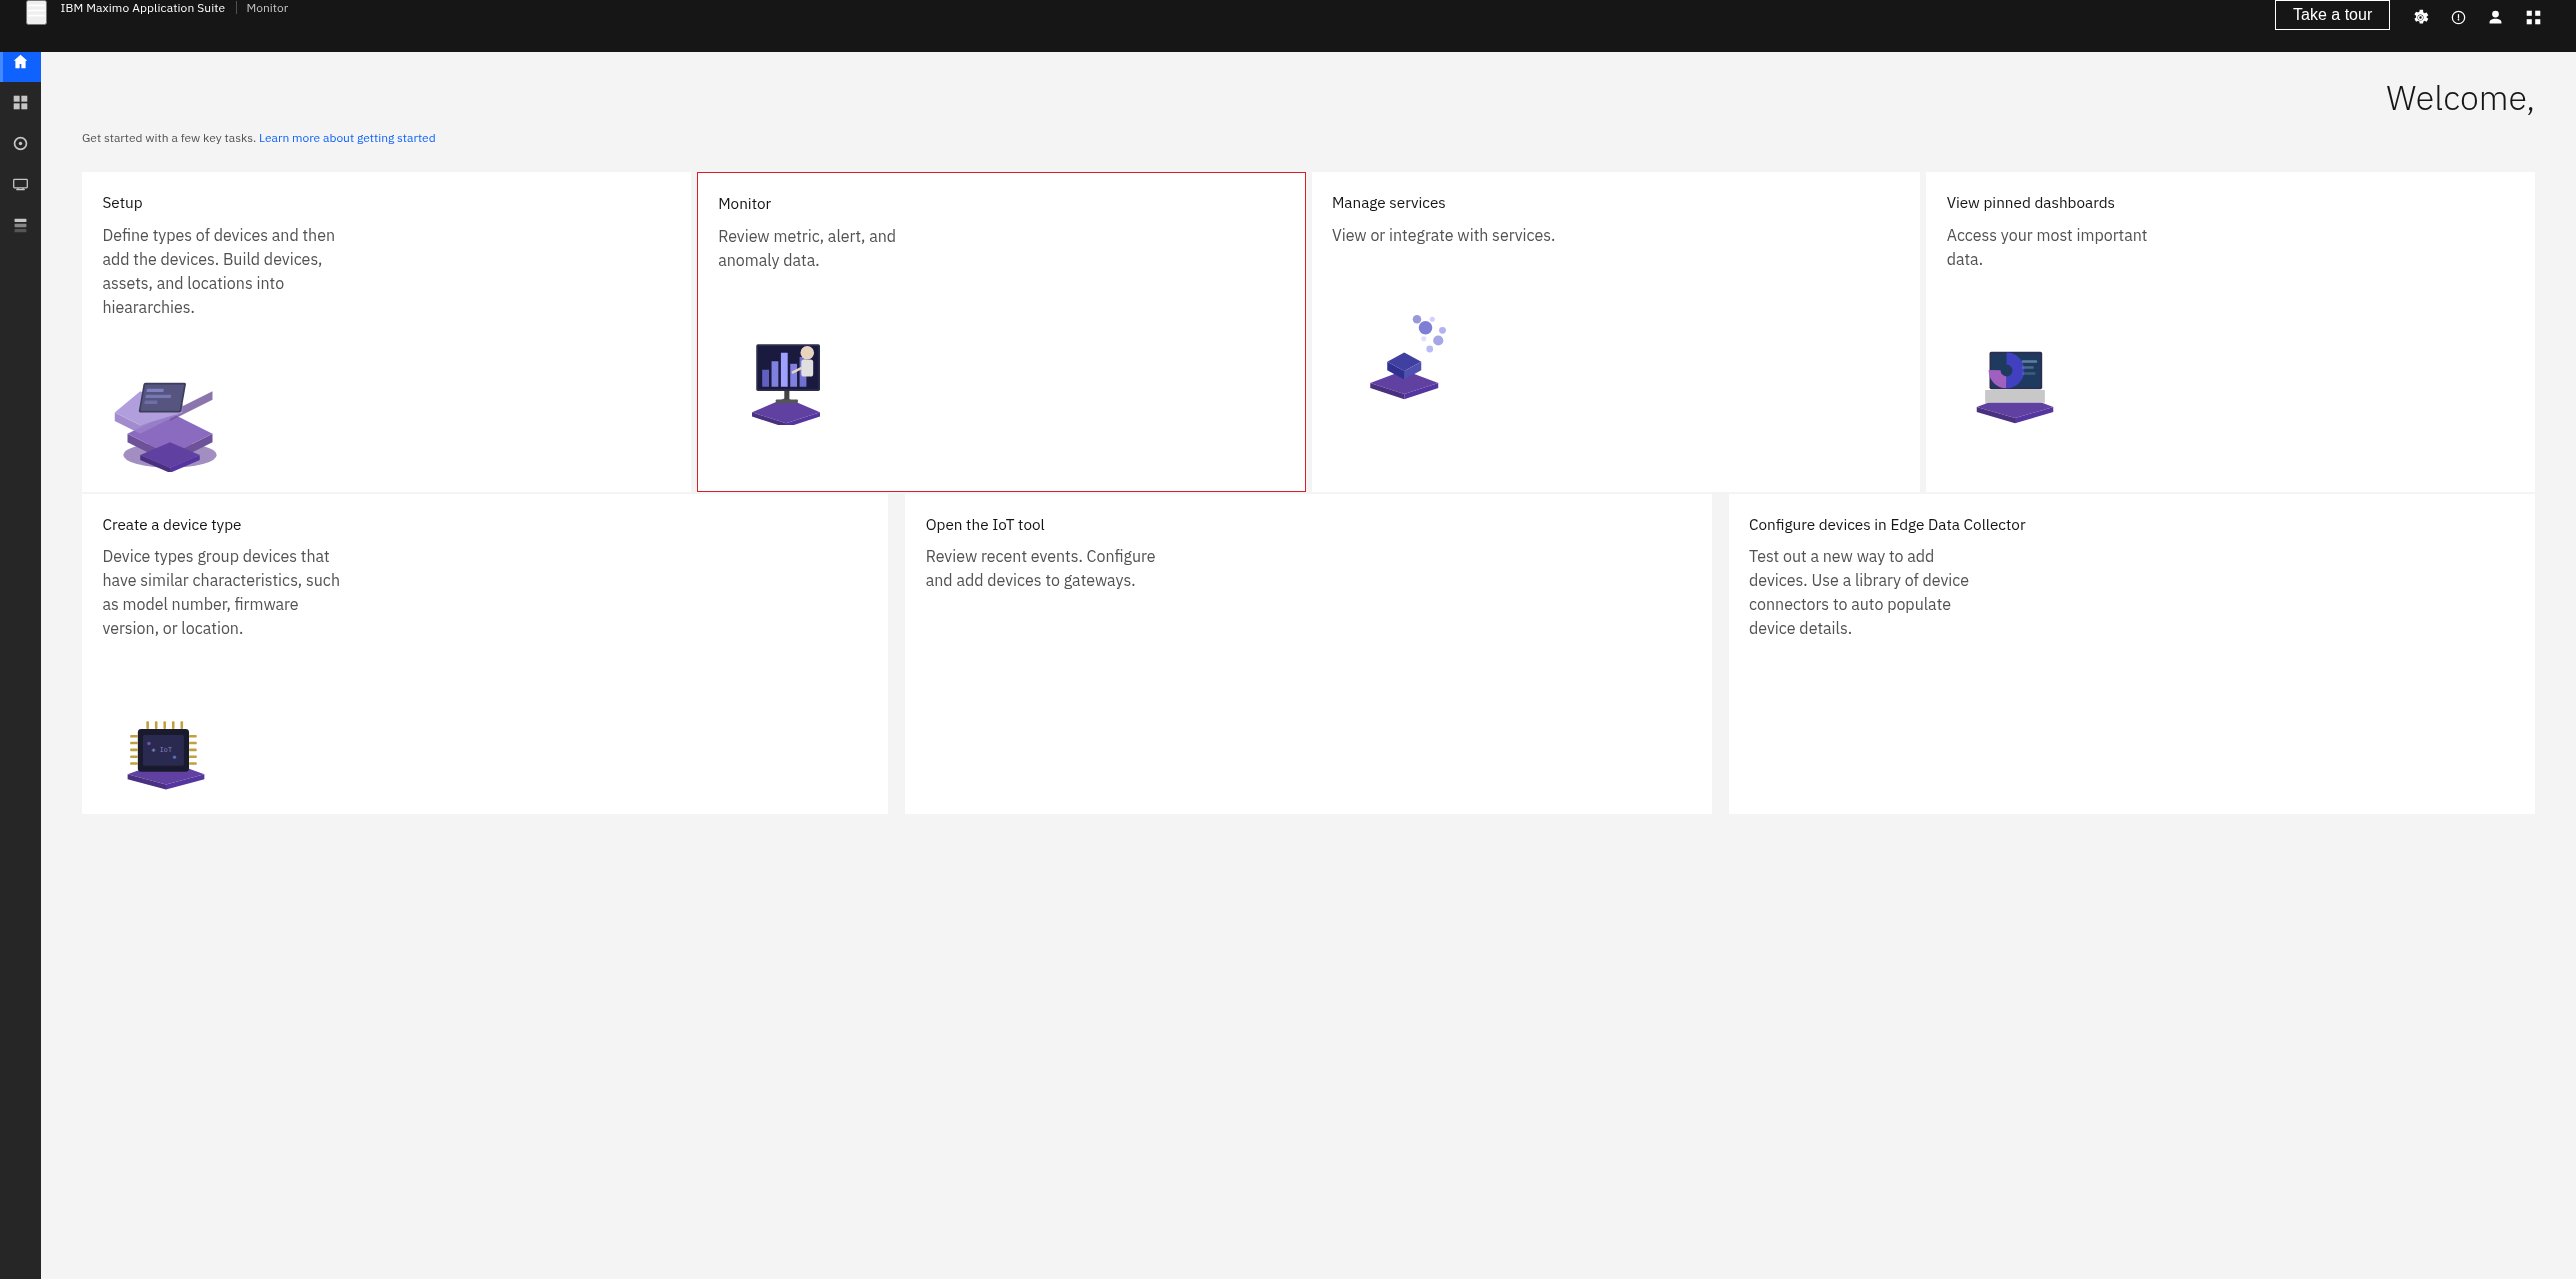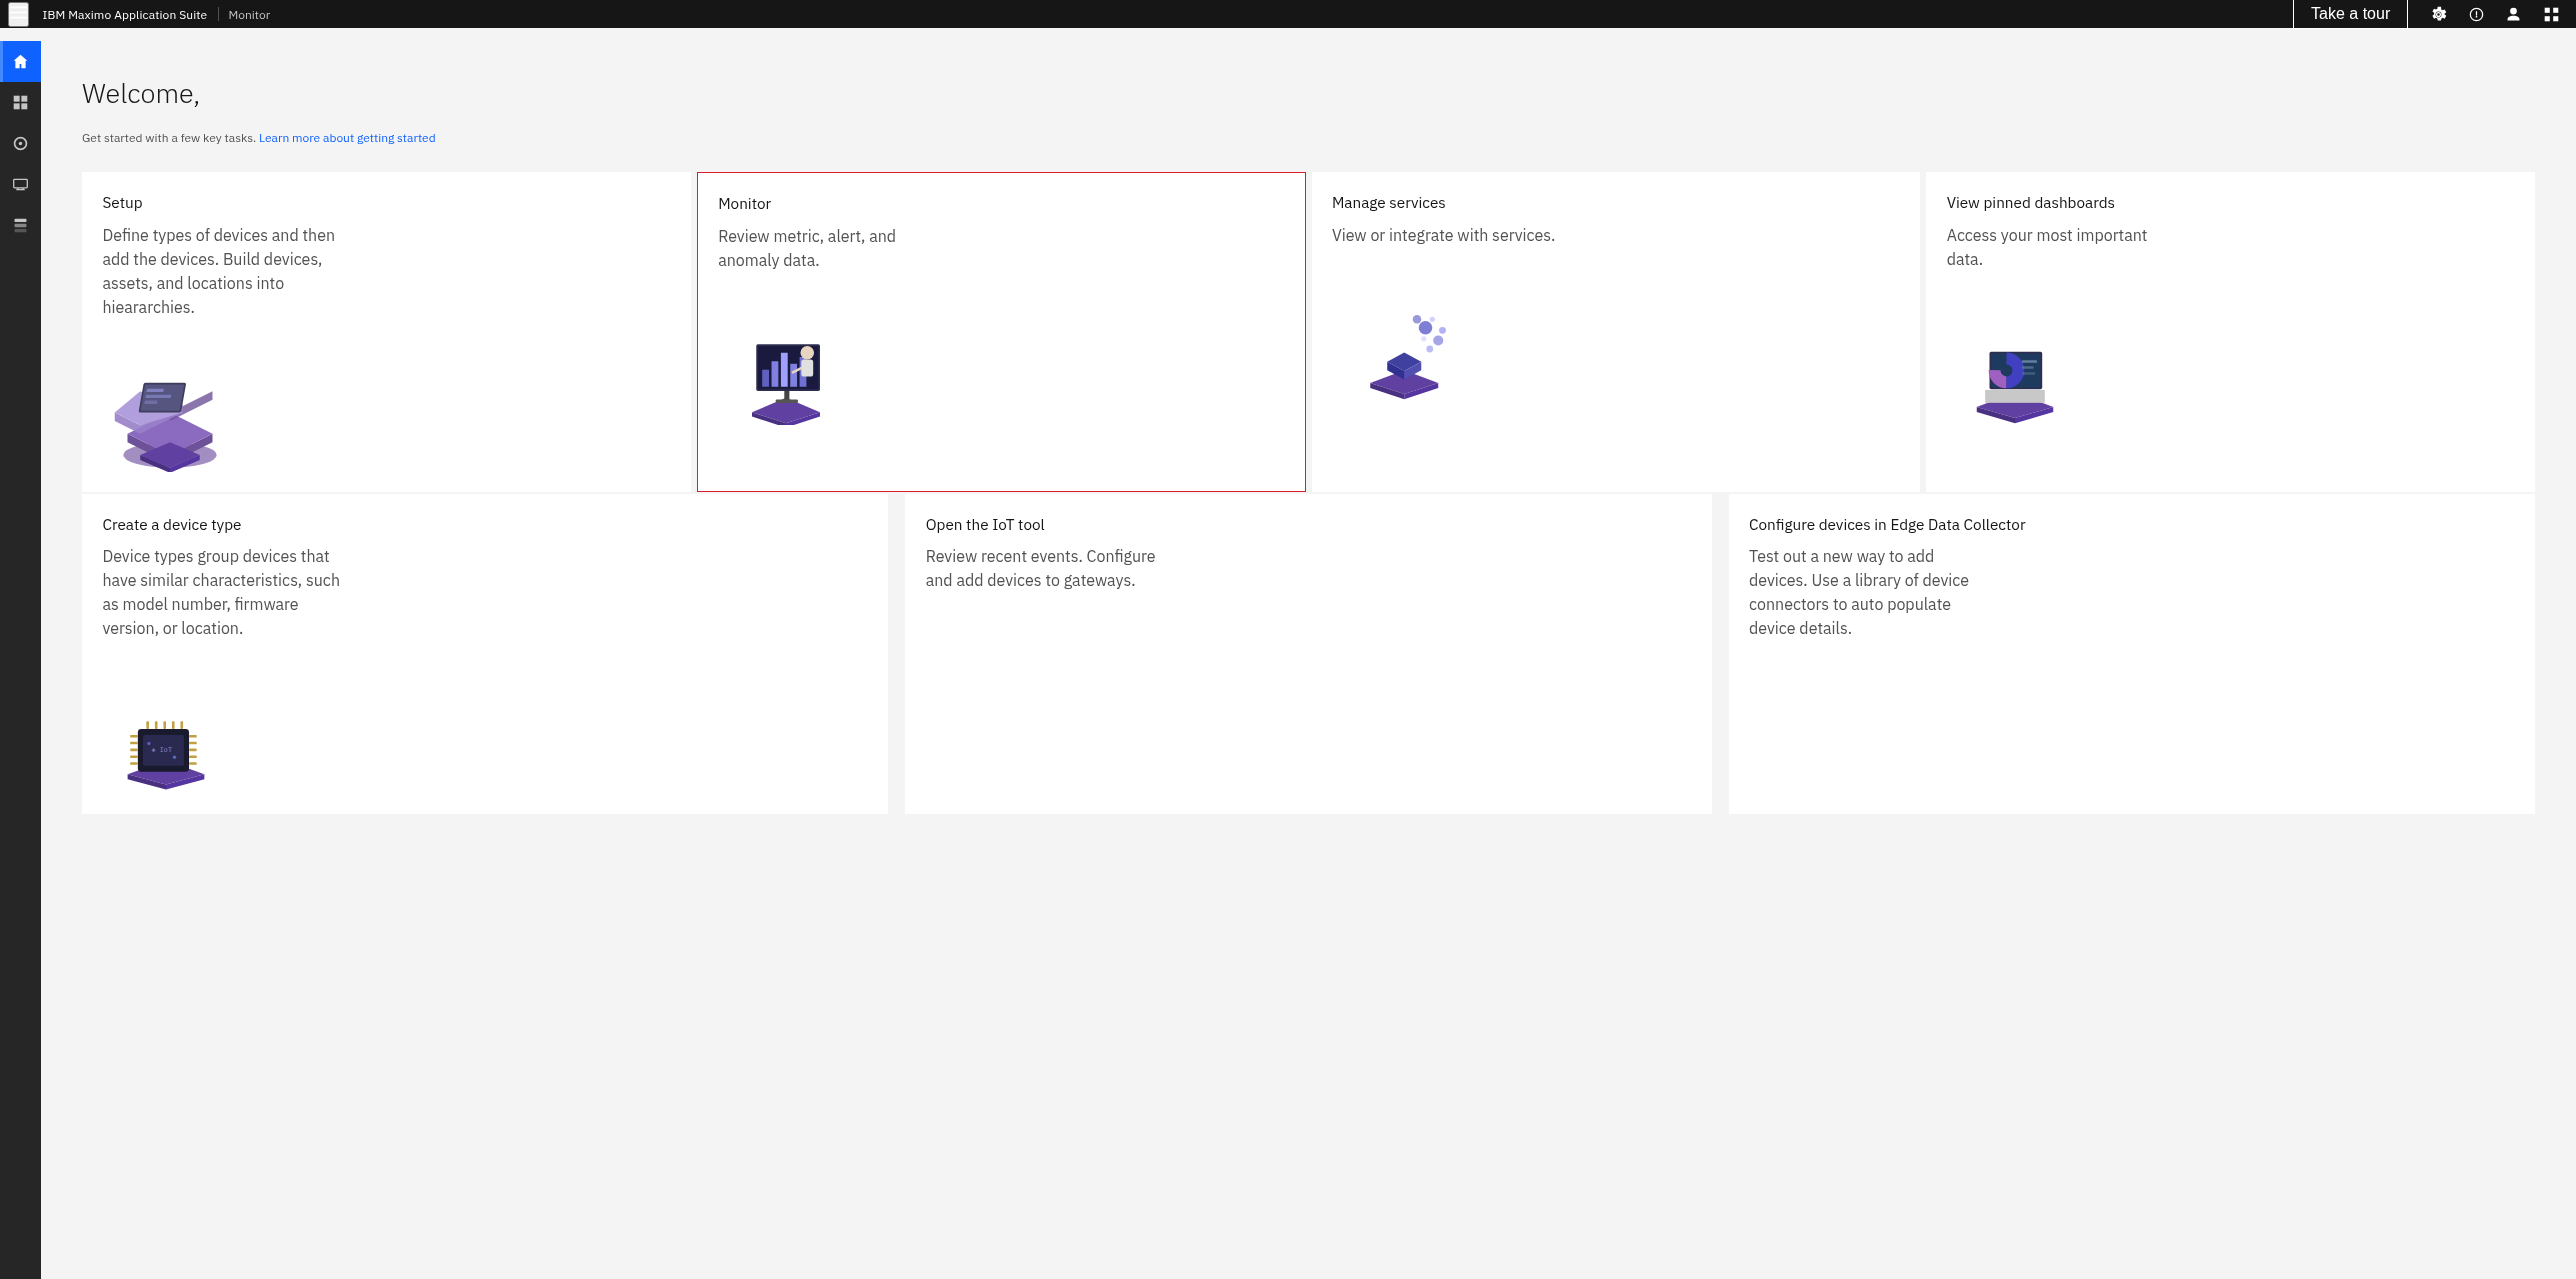--- a/index.html
+++ b/index.html
@@ -1,25 +1,25 @@
 <!DOCTYPE html>
 <html style="font-size:13.6px"><head>
   <meta charset="utf-8">
   <style>
     * { margin: 0; padding: 0; box-sizing: border-box; }
     body { font-family: 'IBM Plex Sans', Arial, sans-serif; background: #f4f4f4; overflow-x: hidden; }
 
     
     .header {
       display: flex;
-      align-items: center;
+      align-items: flex-start;
       background: #161616;
       color: #fff;
-      height: 28px;
-      padding: 0 8px;
+      height: 52px;
+      padding: 0 26px;
       position: fixed;
       top: 0; left: 0; right: 0;
       z-index: 100;
     }
     .header-menu-icon {
       margin-right: 13.6px;
       cursor: pointer;
       font-size: 15.3px;
       color: #fff;
     }
@@ -113,24 +113,25 @@
 
     
     .main {
       margin-top: 41px;
       margin-left: 41px;
       padding: 34px 41px;
       background: #f4f4f4;
       min-height: calc(100vh - 41px);
     }
     .welcome-title {
-      font-size: 27px;
+      font-size: 34px;
       font-weight: 300;
       color: #161616;
-      margin-bottom: 20px;
+      margin-bottom: 11px;
+      text-align: right;
     }
     .welcome-subtitle {
       font-size: 12px;
       color: #525252;
       margin-bottom: 27px;
     }
     .welcome-subtitle a {
       color: #0f62fe;
       text-decoration: none;
     }

